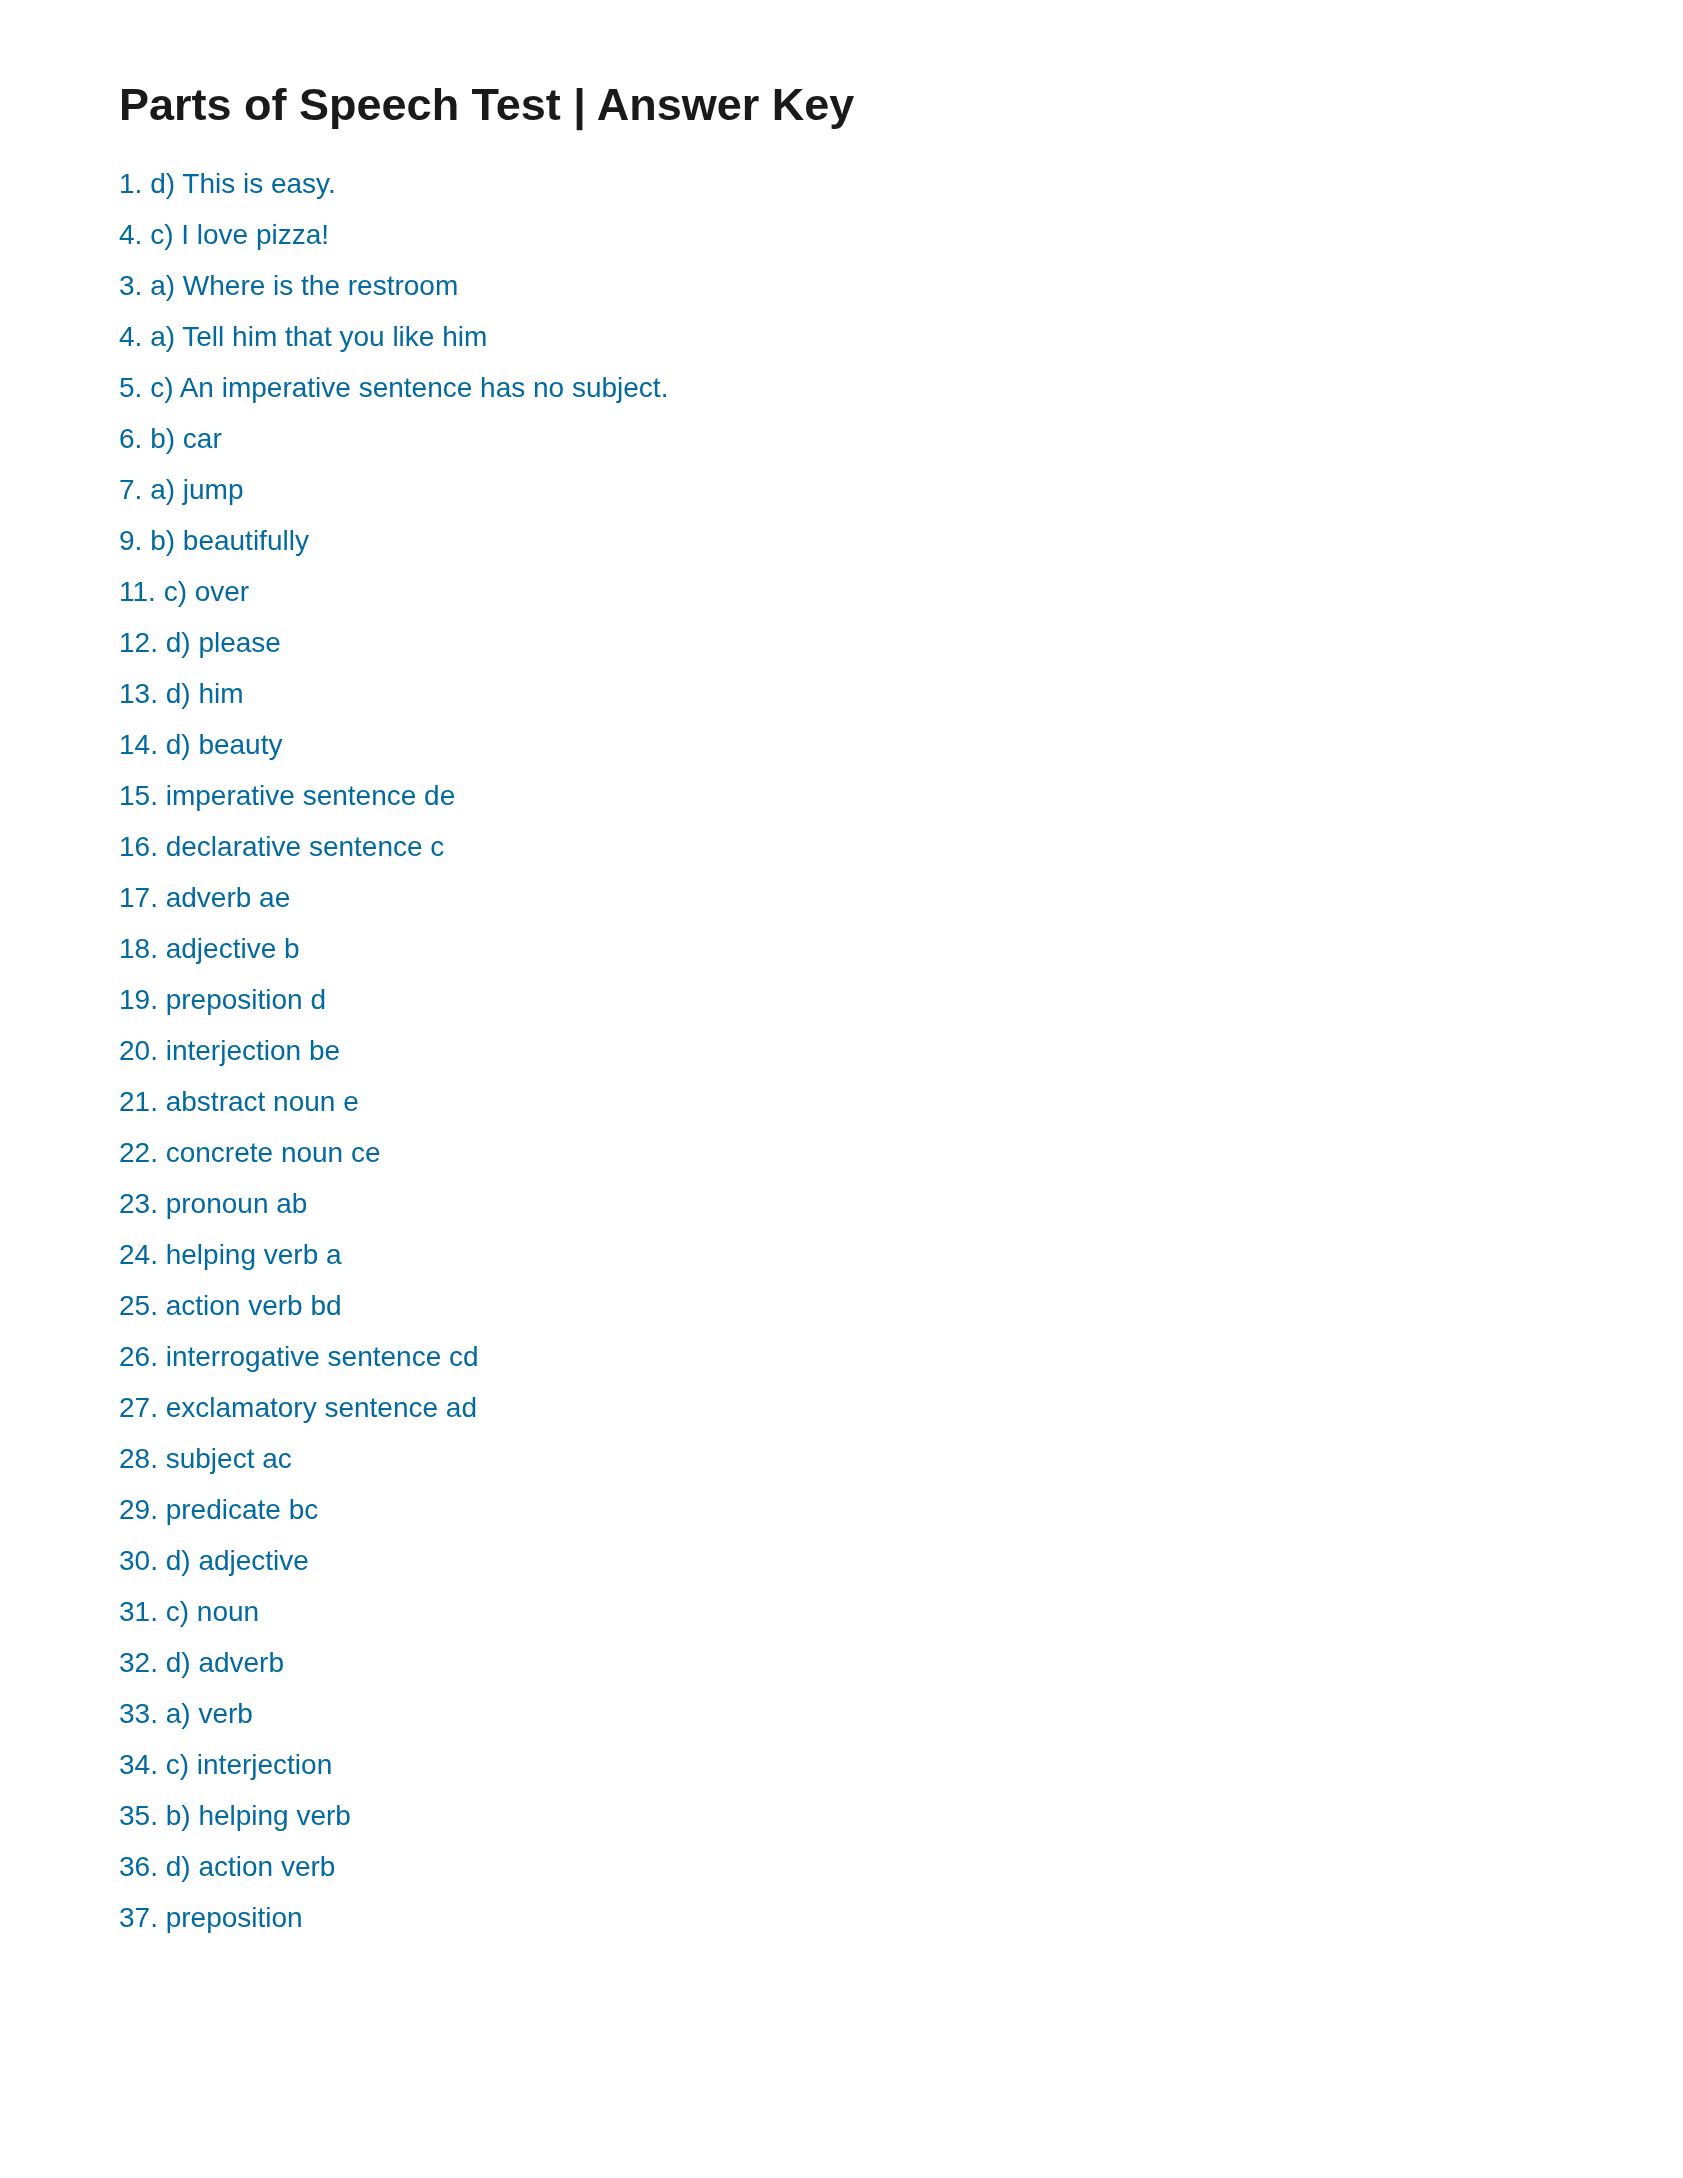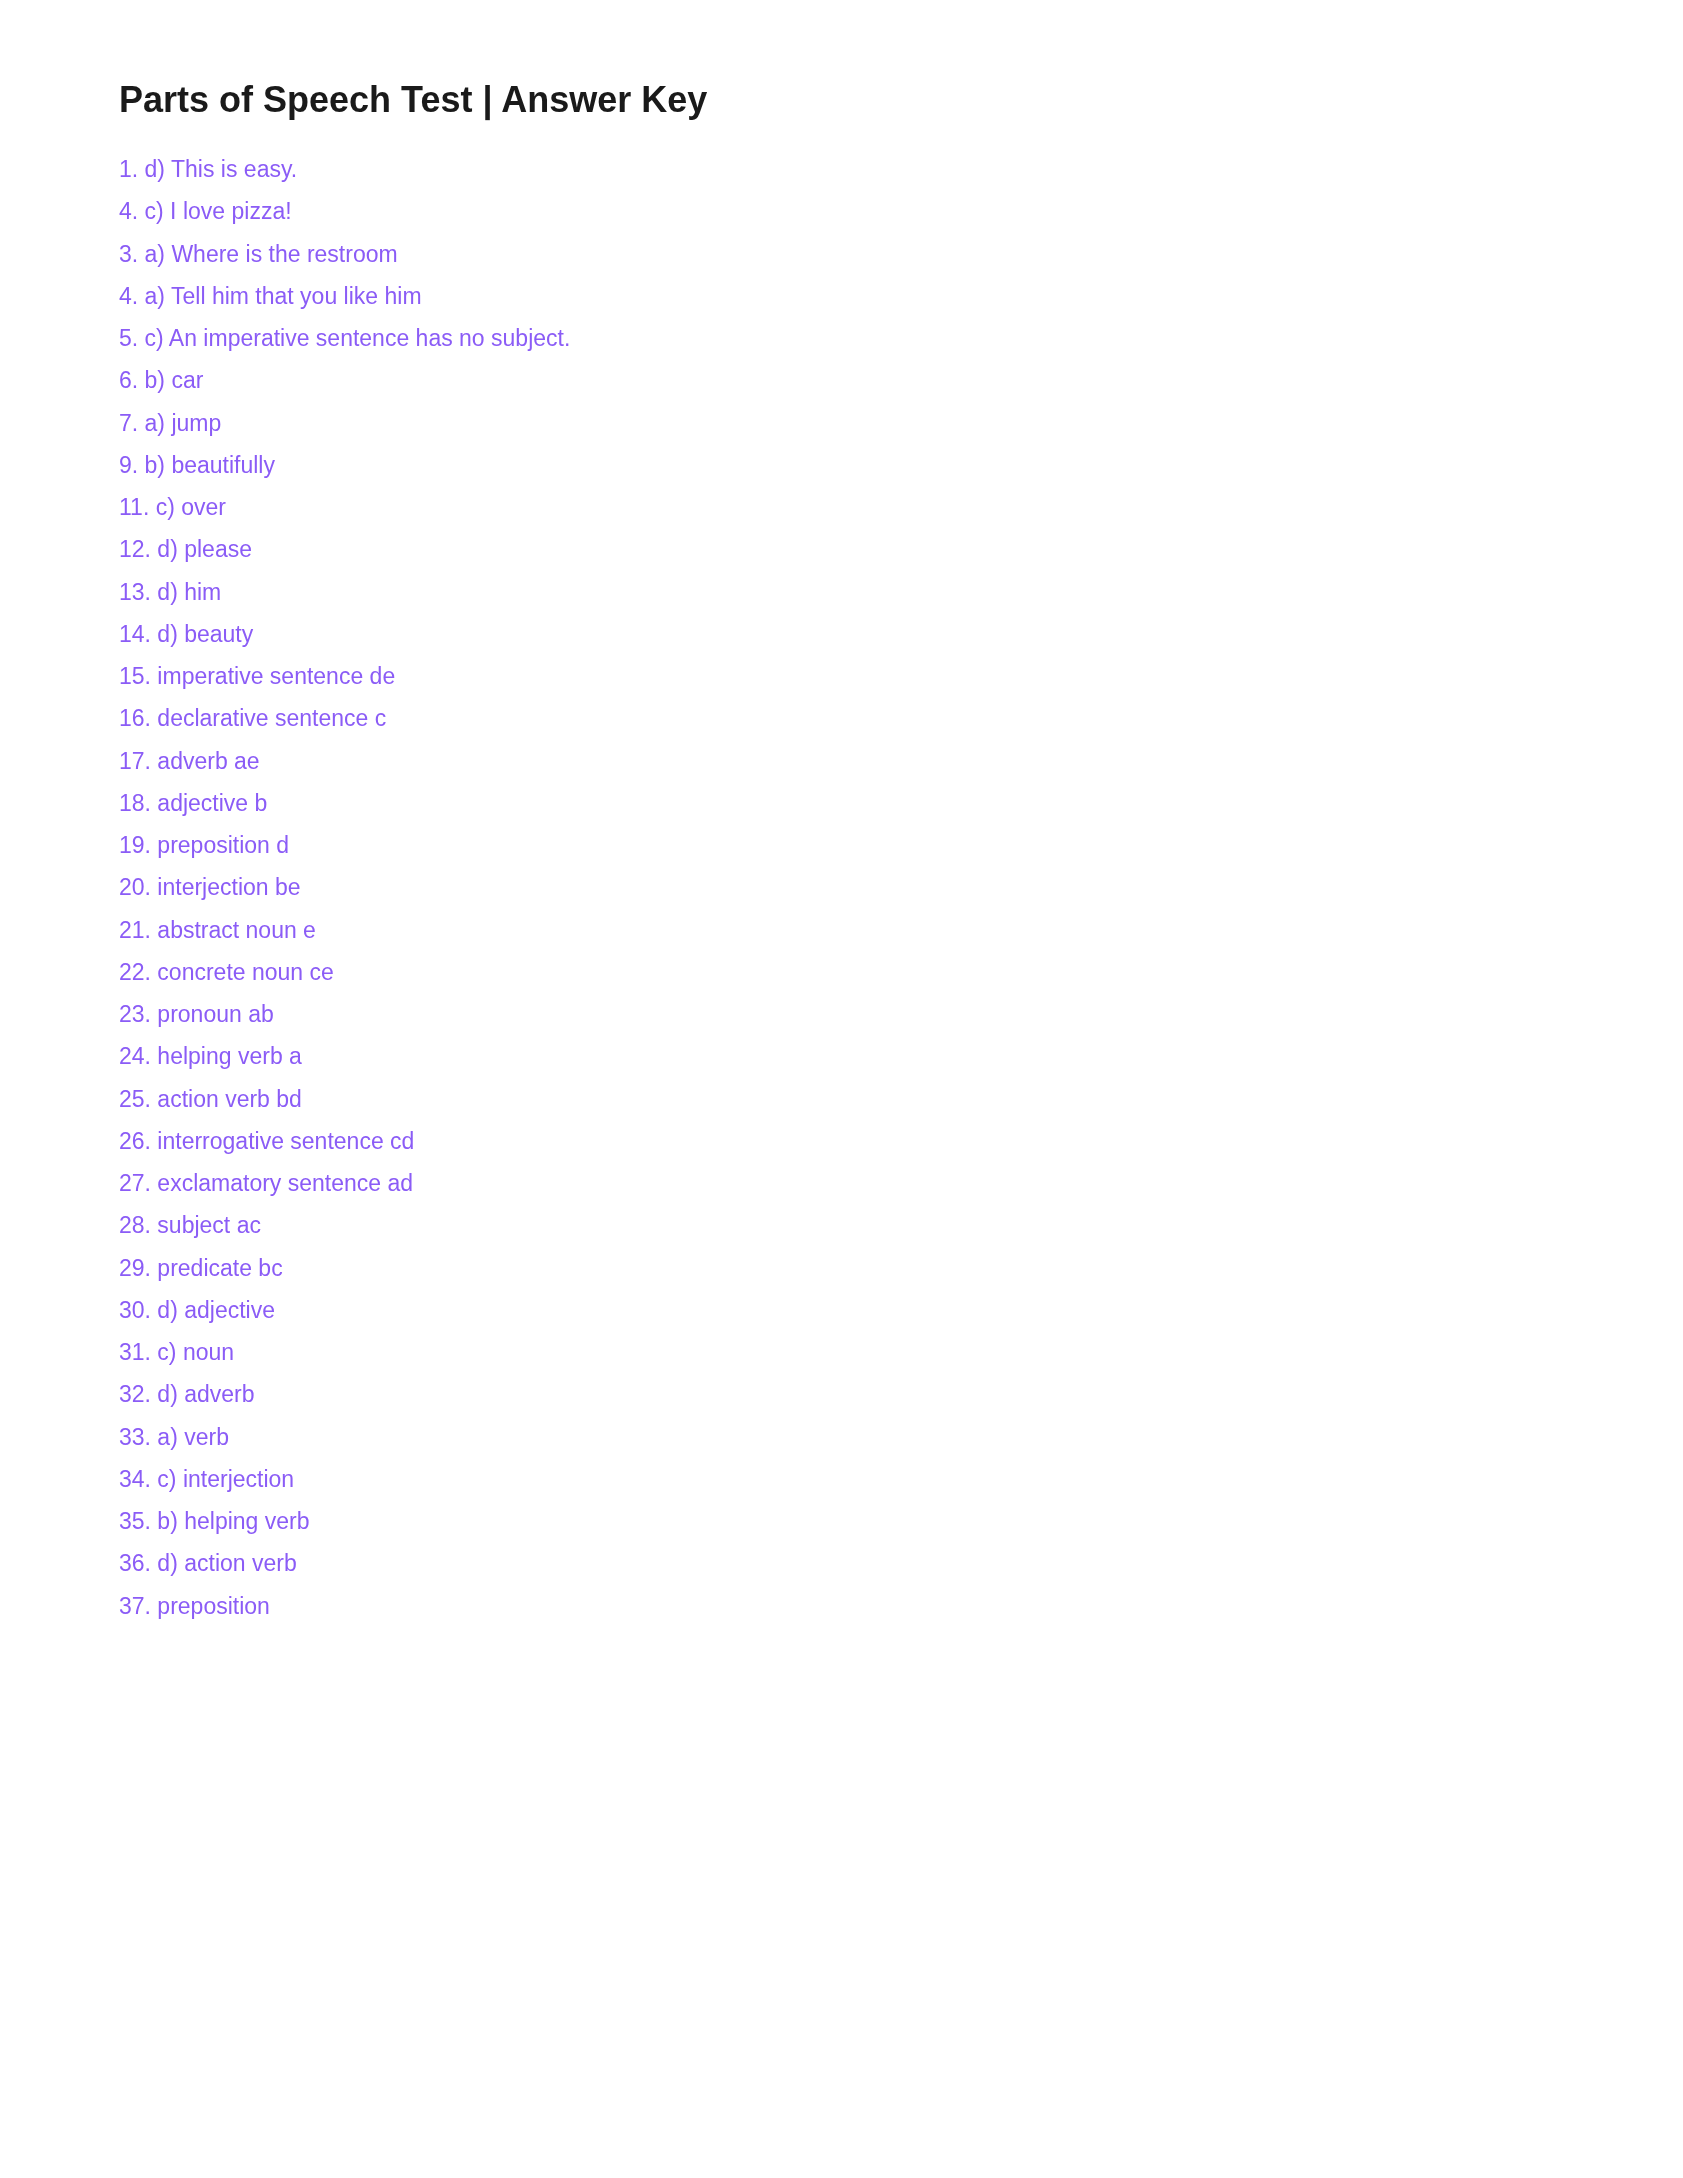--- a/index.html
+++ b/index.html
@@ -10,30 +10,30 @@
 
     body {
       background: #ffffff;
       font-family: Arial, sans-serif;
       width: 1683px;
       min-height: 2178px;
       padding: 79px 119px;
     }
 
     .page-title {
-      font-size: 36px;
+      font-size: 45px;
       font-weight: bold;
       margin-bottom: 28px;
       color: #1a1a1a;
     }
 
     .answer-list {
       list-style: none;
-      font-size: 23px;
-      color: #8b5cf6;
+      font-size: 28px;
+      color: #0369a1;
       line-height: 1.75;
     }
 
     .answer-list li {
       margin-bottom: 2px;
     }
   </style>
 </head>
 <body>
 

